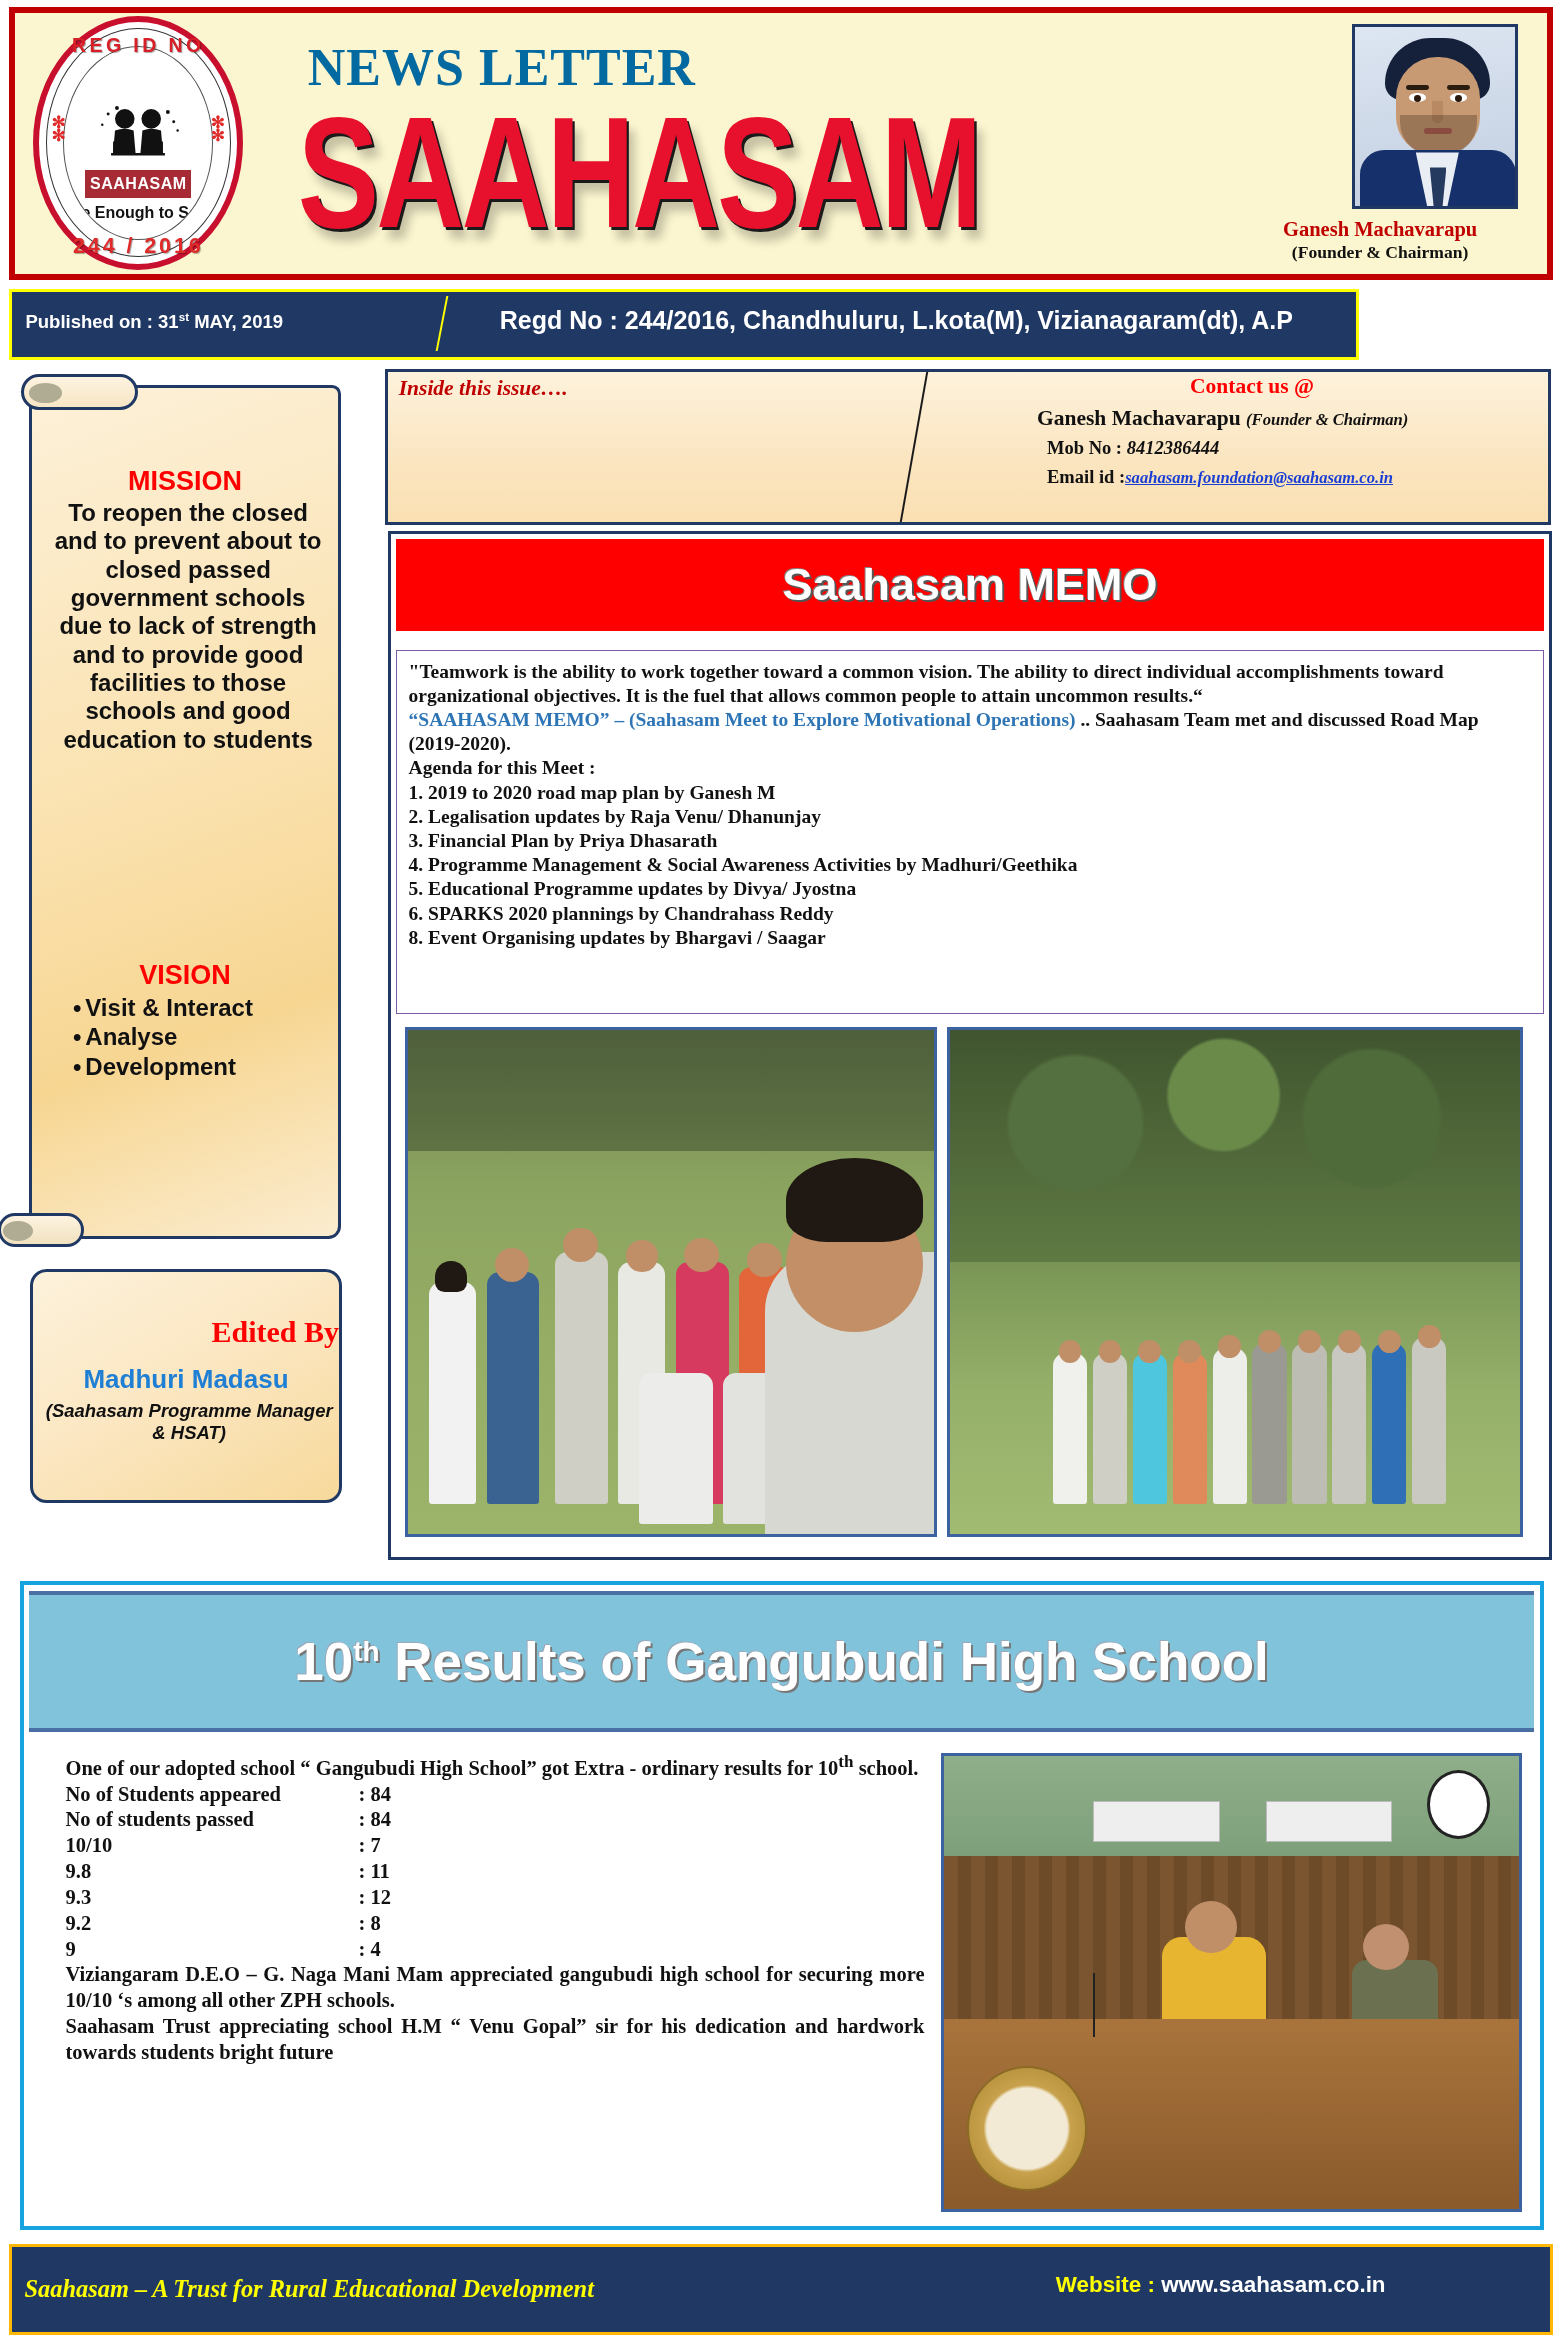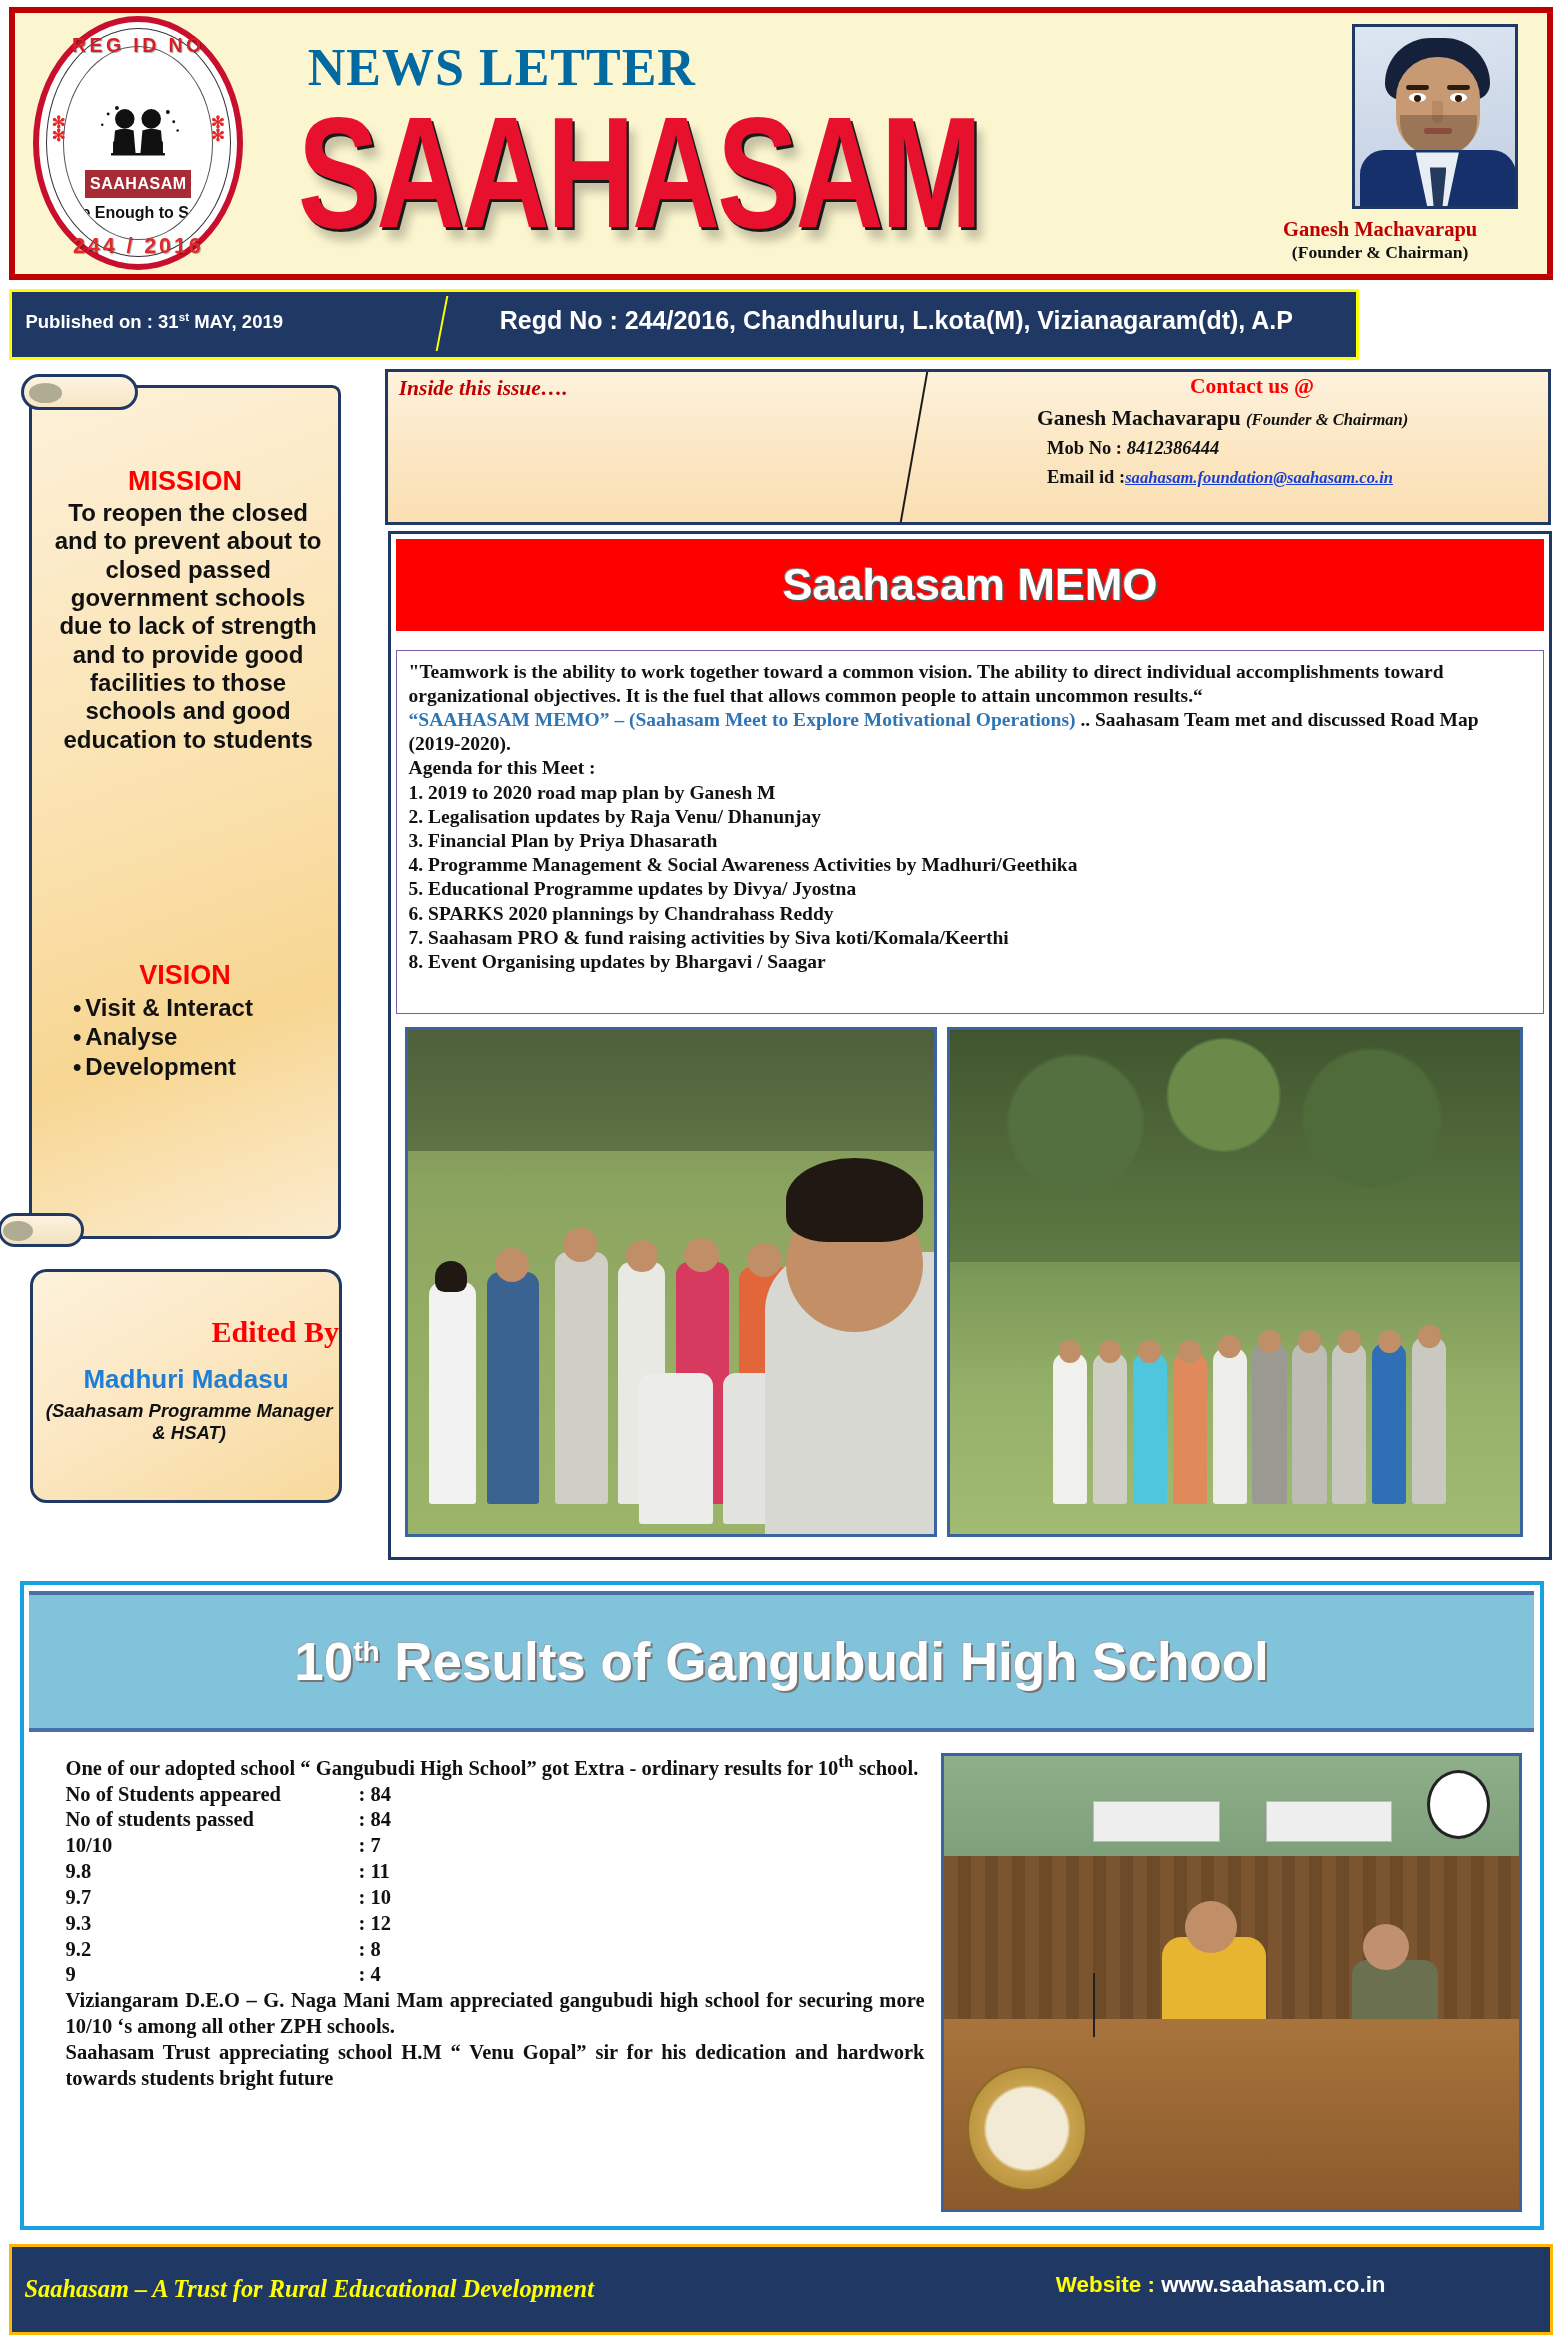--- a/index.html
+++ b/index.html
@@ -491,21 +491,20 @@
     <p>"Teamwork is the ability to work together toward a common vision. The ability to direct individual accomplishments toward organizational objectives. It is the fuel that allows common people to attain uncommon results.“</p>
     <p><span class="blue">“SAAHASAM MEMO” – (Saahasam Meet to Explore Motivational Operations)</span><span> .. Saahasam Team met and discussed Road Map (2019-2020).</span></p>
     <p>Agenda for this Meet :</p>
     <ul class="agenda">
       <li>1. 2019 to 2020 road map plan by Ganesh M</li>
       <li>2. Legalisation updates by Raja Venu/ Dhanunjay</li>
       <li>3. Financial Plan by Priya Dhasarath</li>
       <li>4. Programme Management &amp; Social Awareness Activities by Madhuri/Geethika</li>
       <li>5. Educational Programme updates by Divya/ Jyostna</li>
       <li>6. SPARKS 2020 plannings by Chandrahass Reddy</li>
-      <li>7. Saahasam PRO &amp; fund raising activities by Siva koti/Komala/Keerthi</li>
       <li>8. Event Organising updates by Bhargavi / Saagar</li>
     </ul>
   </div>
 
   <div class="memo-photos">
     <div class="photo-frame pf1">
       <div class="sceneA"></div>
         <div class="treeline"></div>
       <div class="person" style="left:4%;width:9%;height:44%;background:#f2f2f2"></div>
       <div class="hair" style="left:5.2%;bottom:48%;width:6%;padding-bottom:6%"></div>
@@ -573,24 +572,20 @@
       </div>
     <div class="res-row">
         <span class="k">10/10</span>
         <span>: 7</span>
       </div>
     <div class="res-row">
         <span class="k">9.8</span>
         <span>: 11</span>
       </div>
     <div class="res-row">
-        <span class="k">9.7</span>
-        <span>: 10</span>
-      </div>
-    <div class="res-row">
         <span class="k">9.3</span>
         <span>: 12</span>
       </div>
     <div class="res-row">
         <span class="k">9.2</span>
         <span>: 8</span>
       </div>
     <div class="res-row">
         <span class="k">9</span>
         <span>: 4</span>

